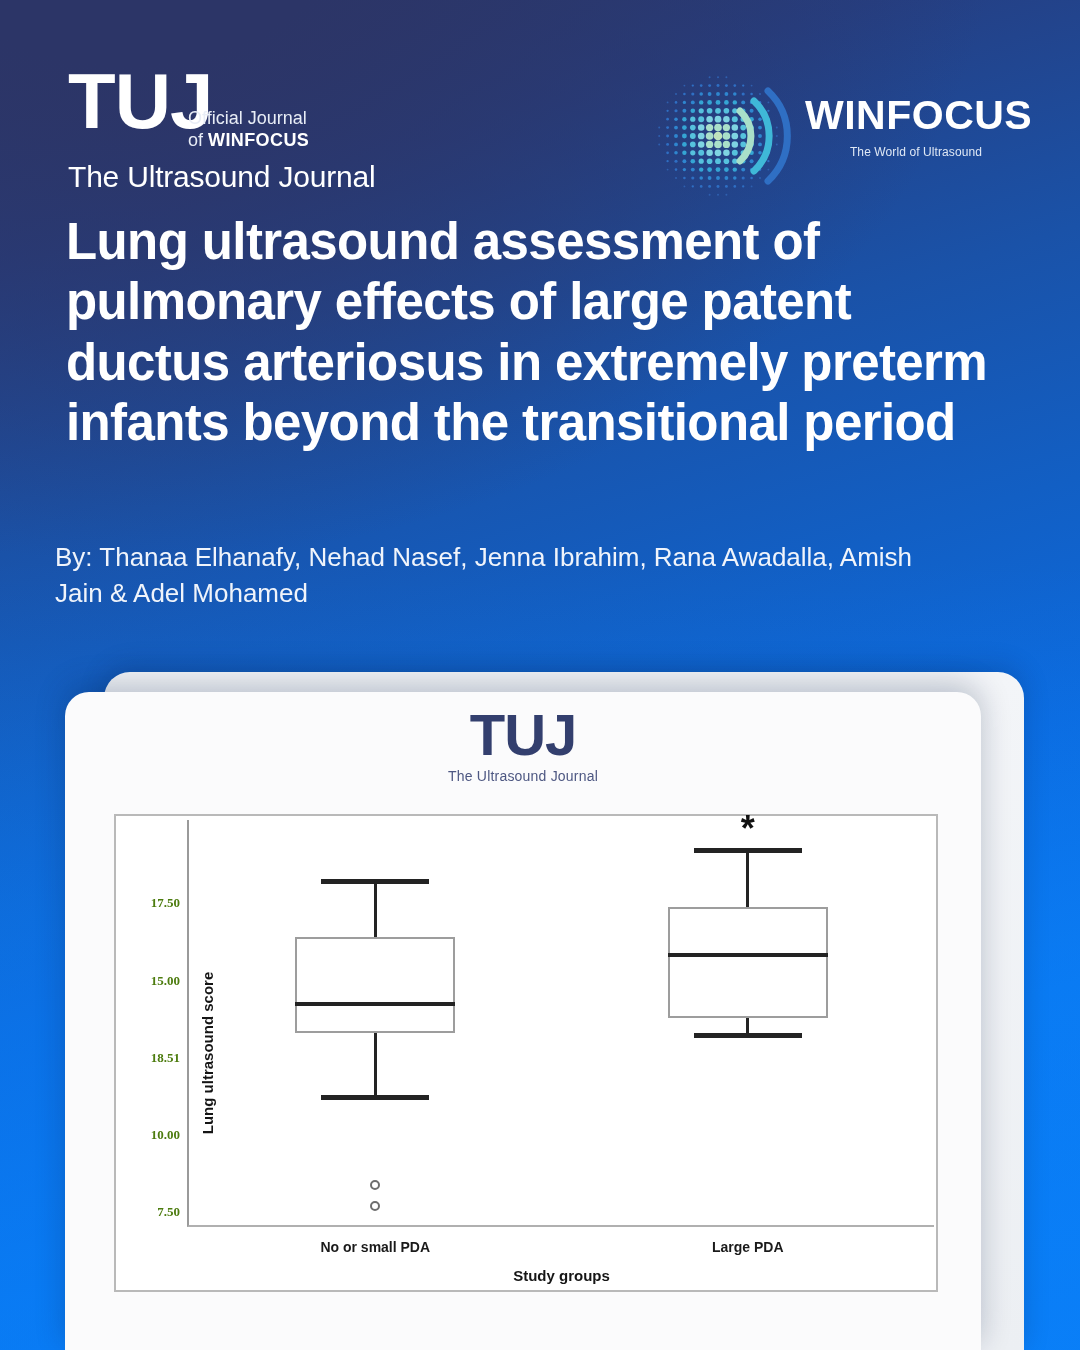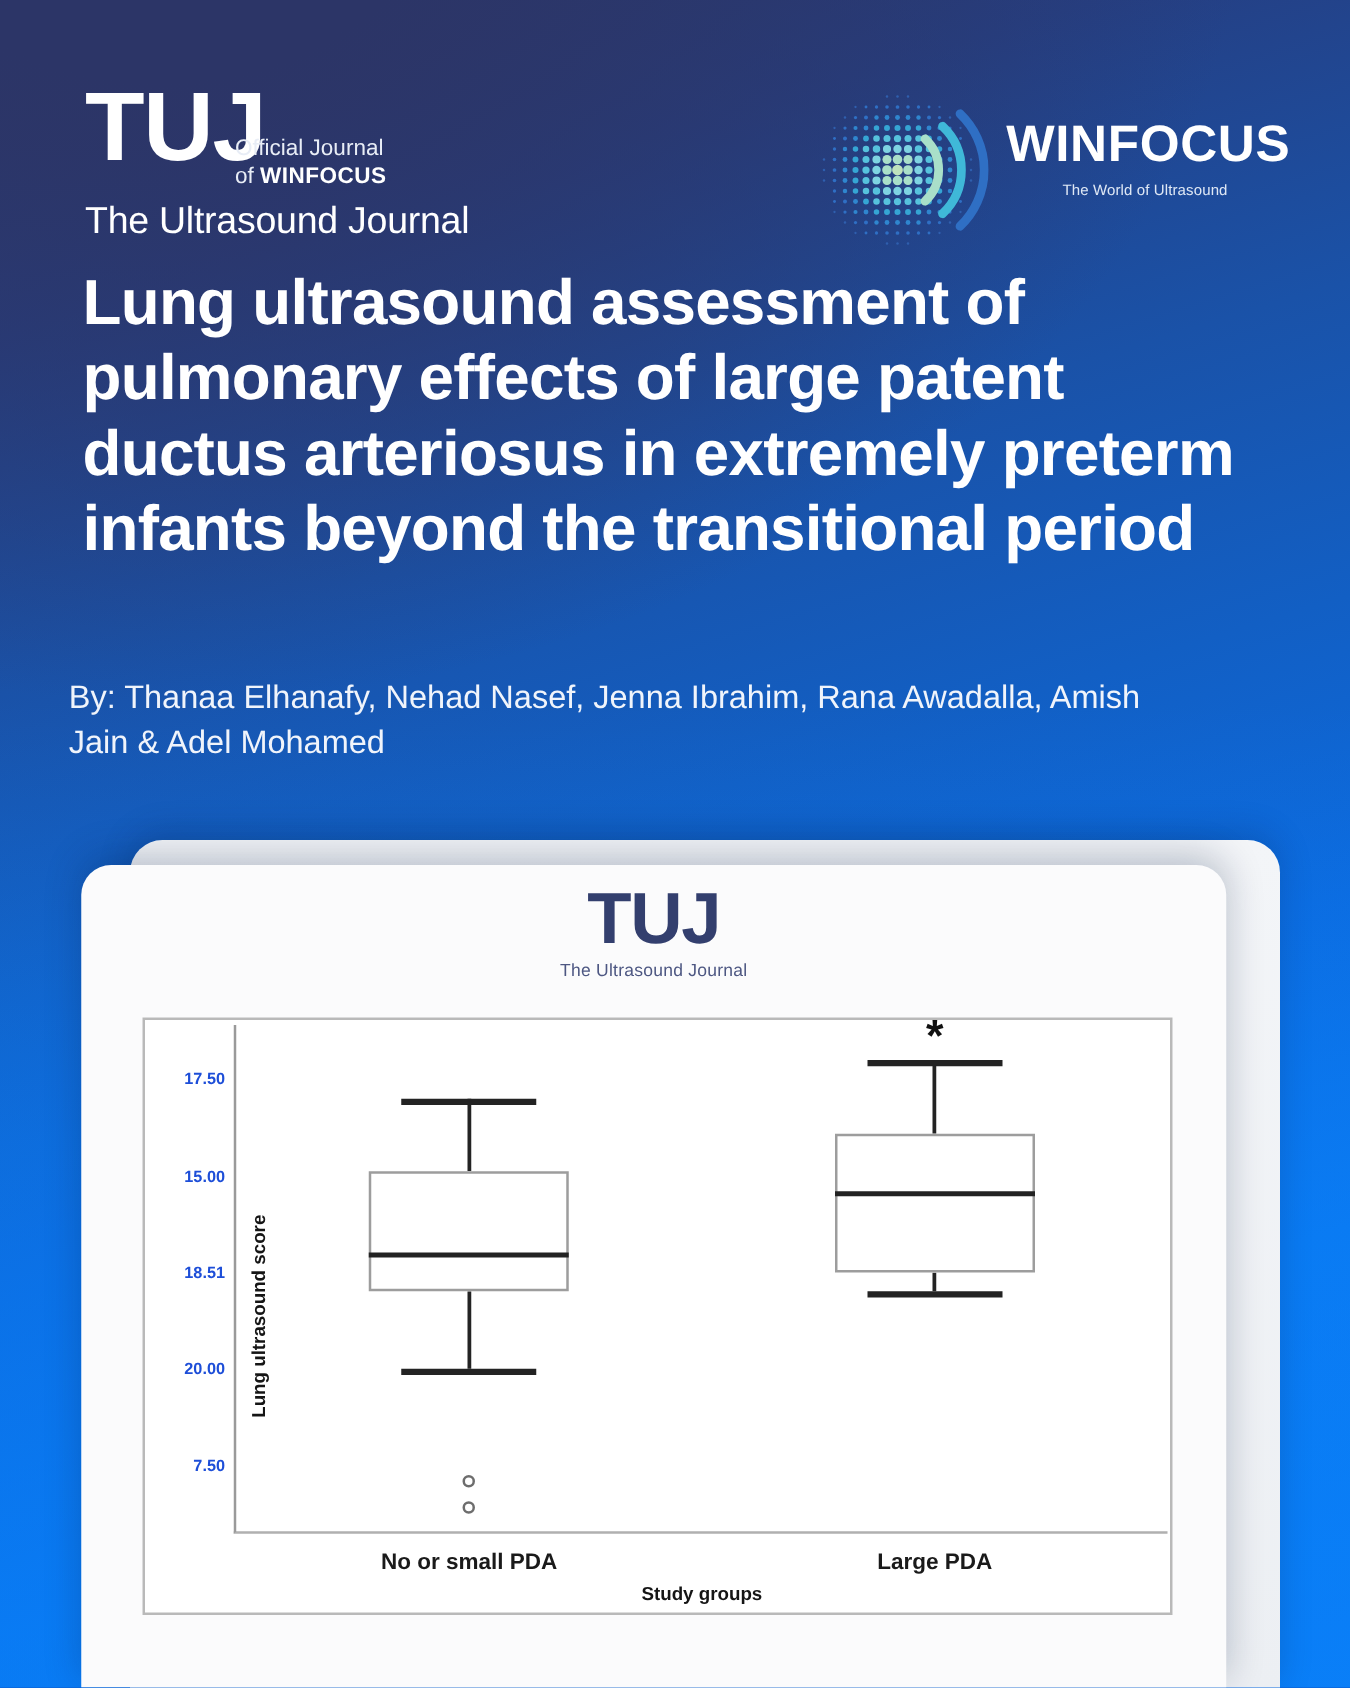--- a/index.html
+++ b/index.html
@@ -101,35 +101,36 @@
     background: #ffffff;
   }
   #plot {
     position: absolute; left: 71px; top: 4px; right: 2px; bottom: 63px;
     border-left: 2px solid #9a9a9a;
     border-bottom: 2px solid #b0b0b0;
   }
   .ytick {
     position: absolute; right: 100%; transform: translateY(-50%);
     padding-right: 9px;
-    font-size: 13px; font-weight: 700; color: #1d4ed8;
-    font-family: Liberation Sans, sans-serif;
+    font-size: 13px; font-weight: 700; color: #4d7c0f;
+    font-family: Liberation Serif, serif;
     white-space: nowrap;
+    margin-top: 40px;
   }
   #ylabel {
     position: absolute; left: 10px; top: 50%;
     transform: translateY(-50%) rotate(-90deg);
     transform-origin: center;
     font-size: 15px; font-weight: 700; color: #151515;
     white-space: nowrap;
   }
   .xtick {
     position: absolute; top: 100%; margin-top: 14px;
     transform: translateX(-50%);
-    font-size: 18px; font-weight: 700; color: #1a1a1a;
+    font-size: 14px; font-weight: 700; color: #1a1a1a;
     white-space: nowrap;
   }
   #xlabel {
     position: absolute; left: 0; right: 0; top: 100%; margin-top: 42px;
     text-align: center; font-size: 15px; font-weight: 700; color: #151515;
   }
 
   .box-group { position: absolute; transform: translateX(-50%); width: 160px; }
   .bx-rect { position: absolute; left: 0; width: 160px; border: 2px solid #9d9d9d; background: #fff; }
   .bx-median { position: absolute; left: 0; width: 160px; height: 0; border-top: 4px solid #232323; }
@@ -359,21 +360,21 @@
   <div id="wm">
     <div class="wm-word">TUJ</div>
     <div class="wm-sub">The Ultrasound Journal</div>
   </div>
 
   <div id="chart-frame">
     <div id="ylabel">Lung ultrasound score</div>
     <div id="plot">
       <div id="yticks">
           <div class="ytick" style="top: 352.286px;">7.50</div>
-          <div class="ytick" style="top: 275.03px;">20.00</div>
+          <div class="ytick" style="top: 275.03px;">10.00</div>
           <div class="ytick" style="top: 197.774px;">18.51</div>
           <div class="ytick" style="top: 120.519px;">15.00</div>
           <div class="ytick" style="top: 43.2632px;">17.50</div>
         </div>
       <div id="boxes">
           <div class="box-group" style="left: 25%; top: 0px; height: 411px;">
             <div class="bx-stem" style="top: 58.7143px; height: 58.7143px;"></div>
             <div class="bx-cap" style="top: 58.7143px;"></div>
             <div class="bx-stem" style="top: 213.226px; height: 61.8045px;"></div>
             <div class="bx-cap" style="top: 275.03px;"></div>

